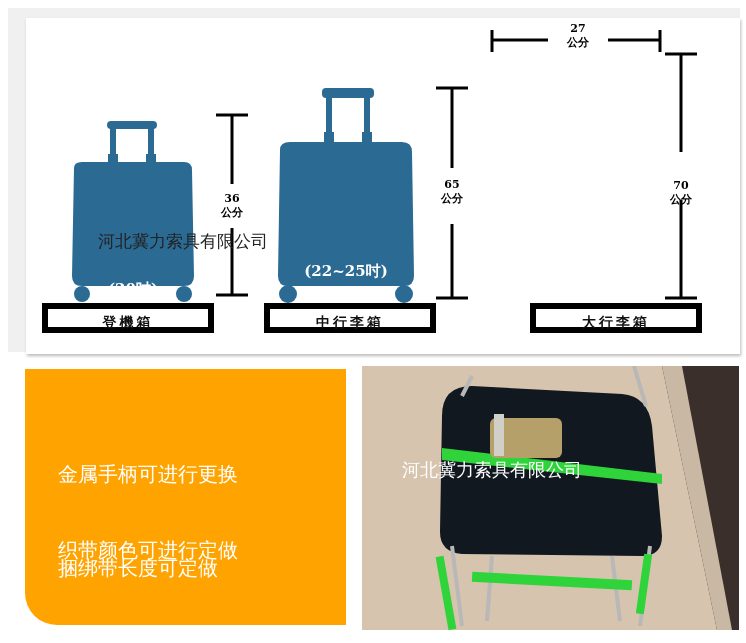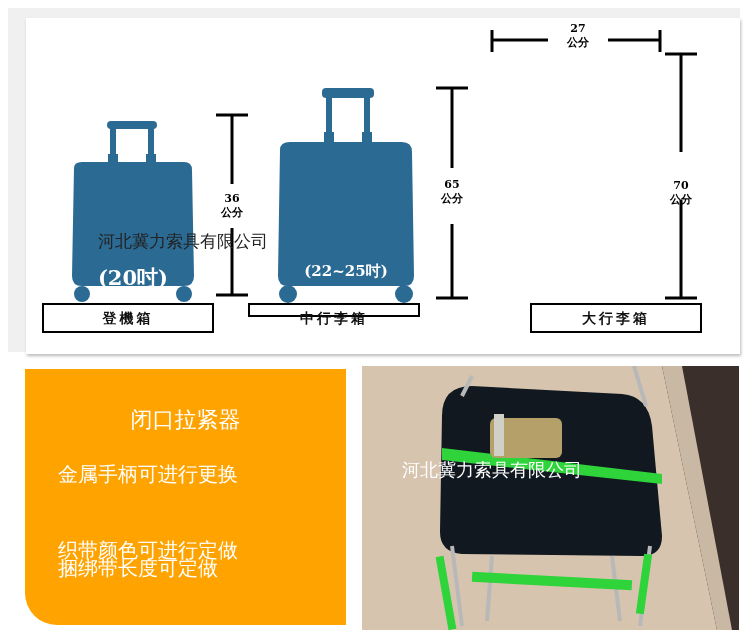--- a/index.html
+++ b/index.html
@@ -2,21 +2,21 @@
 <html><head>
 <meta charset="utf-8">
 <style>
   html, body { margin:0; padding:0; background:#ffffff; }
   body { width:746px; height:643px; position:relative; overflow:hidden; font-family:"DejaVu Sans", sans-serif; }
   .top-panel { position:absolute; left:8px; top:8px; width:732px; height:344px; background:#f0f0f0; }
   .top-inner { position:absolute; left:18px; top:10px; width:714px; height:336px; background:#ffffff; box-shadow:1px 2px 3px #bbb; }
   .case { position:absolute; }
   .case svg { display:block; }
   .case-label { position:absolute; color:#fff; font-family:"DejaVu Serif", serif; font-weight:bold; text-align:center; width:100%; }
-  .name-box { position:absolute; border:2px solid #000000; background:#fff; text-align:center; font-family:"DejaVu Serif", serif; font-weight:bold; color:#111; font-size:14px; letter-spacing:3px; box-sizing:border-box; }
+  .name-box { position:absolute; border:6px solid #000000; background:#fff; text-align:center; font-family:"DejaVu Serif", serif; font-weight:bold; color:#111; font-size:14px; letter-spacing:3px; box-sizing:border-box; }
   .dim { position:absolute; font-family:"DejaVu Serif", serif; font-weight:bold; font-size:11px; text-align:center; color:#000; line-height:14px; }
   .watermark { position:absolute; color:#222; font-size:17px; white-space:nowrap; }
   .orange { position:absolute; left:25px; top:369px; width:321px; height:256px; background:#ffa300; border-bottom-left-radius:32px; }
   .orange .title { position:absolute; left:0; width:100%; top:36px; text-align:center; color:#fff; font-size:22px; }
   .orange .feat { position:absolute; left:33px; color:#fff; font-size:20px; }
   .photo { position:absolute; left:362px; top:366px; width:377px; height:264px; overflow:hidden; background:#d9c9b6; }
   .photo-wm { position:absolute; left:40px; top:92px; color:#fff; font-size:18px; white-space:nowrap; }
 </style>
 </head>
 <body>
@@ -28,40 +28,40 @@
     <svg width="146" height="190" viewBox="0 0 146 190">
       <rect x="47" y="5" width="50" height="8" rx="4" fill="#2b6a93"></rect>
       <rect x="50" y="8" width="6" height="42" fill="#2b6a93"></rect>
       <rect x="88" y="8" width="6" height="42" fill="#2b6a93"></rect>
       <rect x="48" y="38" width="10" height="14" fill="#2b6a93"></rect>
       <rect x="86" y="38" width="10" height="14" fill="#2b6a93"></rect>
       <path d="M14 52 Q14 46 22 46 L124 46 Q132 46 132 54 L134 160 Q134 170 124 170 L22 170 Q12 170 12 160 Z" fill="#2b6a93"></path>
       <circle cx="22" cy="178" r="8" fill="#2b6a93"></circle>
       <circle cx="124" cy="178" r="8" fill="#2b6a93"></circle>
     </svg>
-    <div class="case-label" style="top:148px;font-size:21px;">(20吋)</div>
+    <div class="case-label" style="top:164px;font-size:15px;">(20吋)</div>
   </div>
 
   <div class="case" style="left:258px;top:80px;width:160px;height:218px;">
     <svg width="160" height="218" viewBox="0 0 160 218">
       <rect x="56" y="0" width="52" height="10" rx="4" fill="#2b6a93"></rect>
       <rect x="60" y="6" width="6" height="50" fill="#2b6a93"></rect>
       <rect x="98" y="6" width="6" height="50" fill="#2b6a93"></rect>
       <rect x="58" y="44" width="10" height="16" fill="#2b6a93"></rect>
       <rect x="96" y="44" width="10" height="16" fill="#2b6a93"></rect>
       <path d="M14 62 Q14 54 24 54 L136 54 Q146 54 146 64 L148 188 Q148 198 138 198 L22 198 Q12 198 12 188 Z" fill="#2b6a93"></path>
       <circle cx="22" cy="206" r="9" fill="#2b6a93"></circle>
       <circle cx="138" cy="206" r="9" fill="#2b6a93"></circle>
     </svg>
     <div class="case-label" style="top:174px;font-size:15px;">(22~25吋)</div>
   </div>
 
 
   <div class="name-box" style="left:34px;top:295px;width:172px;height:30px;line-height:26px;">登機箱</div>
-  <div class="name-box" style="left:240px;top:295px;width:172px;height:14px;line-height:26px;">中行李箱</div>
+  <div class="name-box" style="left:256px;top:295px;width:172px;height:30px;line-height:26px;">中行李箱</div>
   <div class="name-box" style="left:478px;top:295px;width:172px;height:30px;line-height:26px;margin-left:44px;">大行李箱</div>
 
   <svg style="position:absolute;left:0;top:0;" width="732" height="344">
     <g stroke="#000" stroke-width="3">
       <line x1="208" y1="107" x2="240" y2="107"></line>
         <line x1="224" y1="107" x2="224" y2="176"></line>
       <line x1="224" y1="220" x2="224" y2="287"></line>
         <line x1="208" y1="287" x2="240" y2="287"></line>
       <line x1="428" y1="80" x2="460" y2="80"></line>
         <line x1="444" y1="80" x2="444" y2="160"></line>
@@ -92,21 +92,20 @@
   </div>
   <div class="dim" style="left:550px;top:14px;width:40px;">
     <div>27</div>
     <div>公分</div>
   </div>
 
   <div class="watermark" style="left:90px;top:222px;">河北冀力索具有限公司</div>
 </div>
 
 <div class="orange">
-  <div class="title">闭口拉紧器</div>
   <div class="feat" style="top:92px;">金属手柄可进行更换</div>
   <div class="feat" style="top:136px;margin-top:32px;">织带颜色可进行定做</div>
   <div class="feat" style="top:178px;margin-top:8px;">捆绑带长度可定做</div>
 </div>
 
 <div class="photo">
   <svg width="377" height="264" viewBox="0 0 377 264">
     <rect width="377" height="264" fill="#d6c4ae"></rect>
     <polygon points="300,0 377,0 377,264 355,264" fill="#3a2f2a"></polygon>
     <polygon points="300,0 320,0 370,264 355,264" fill="#c9b8a3"></polygon>

